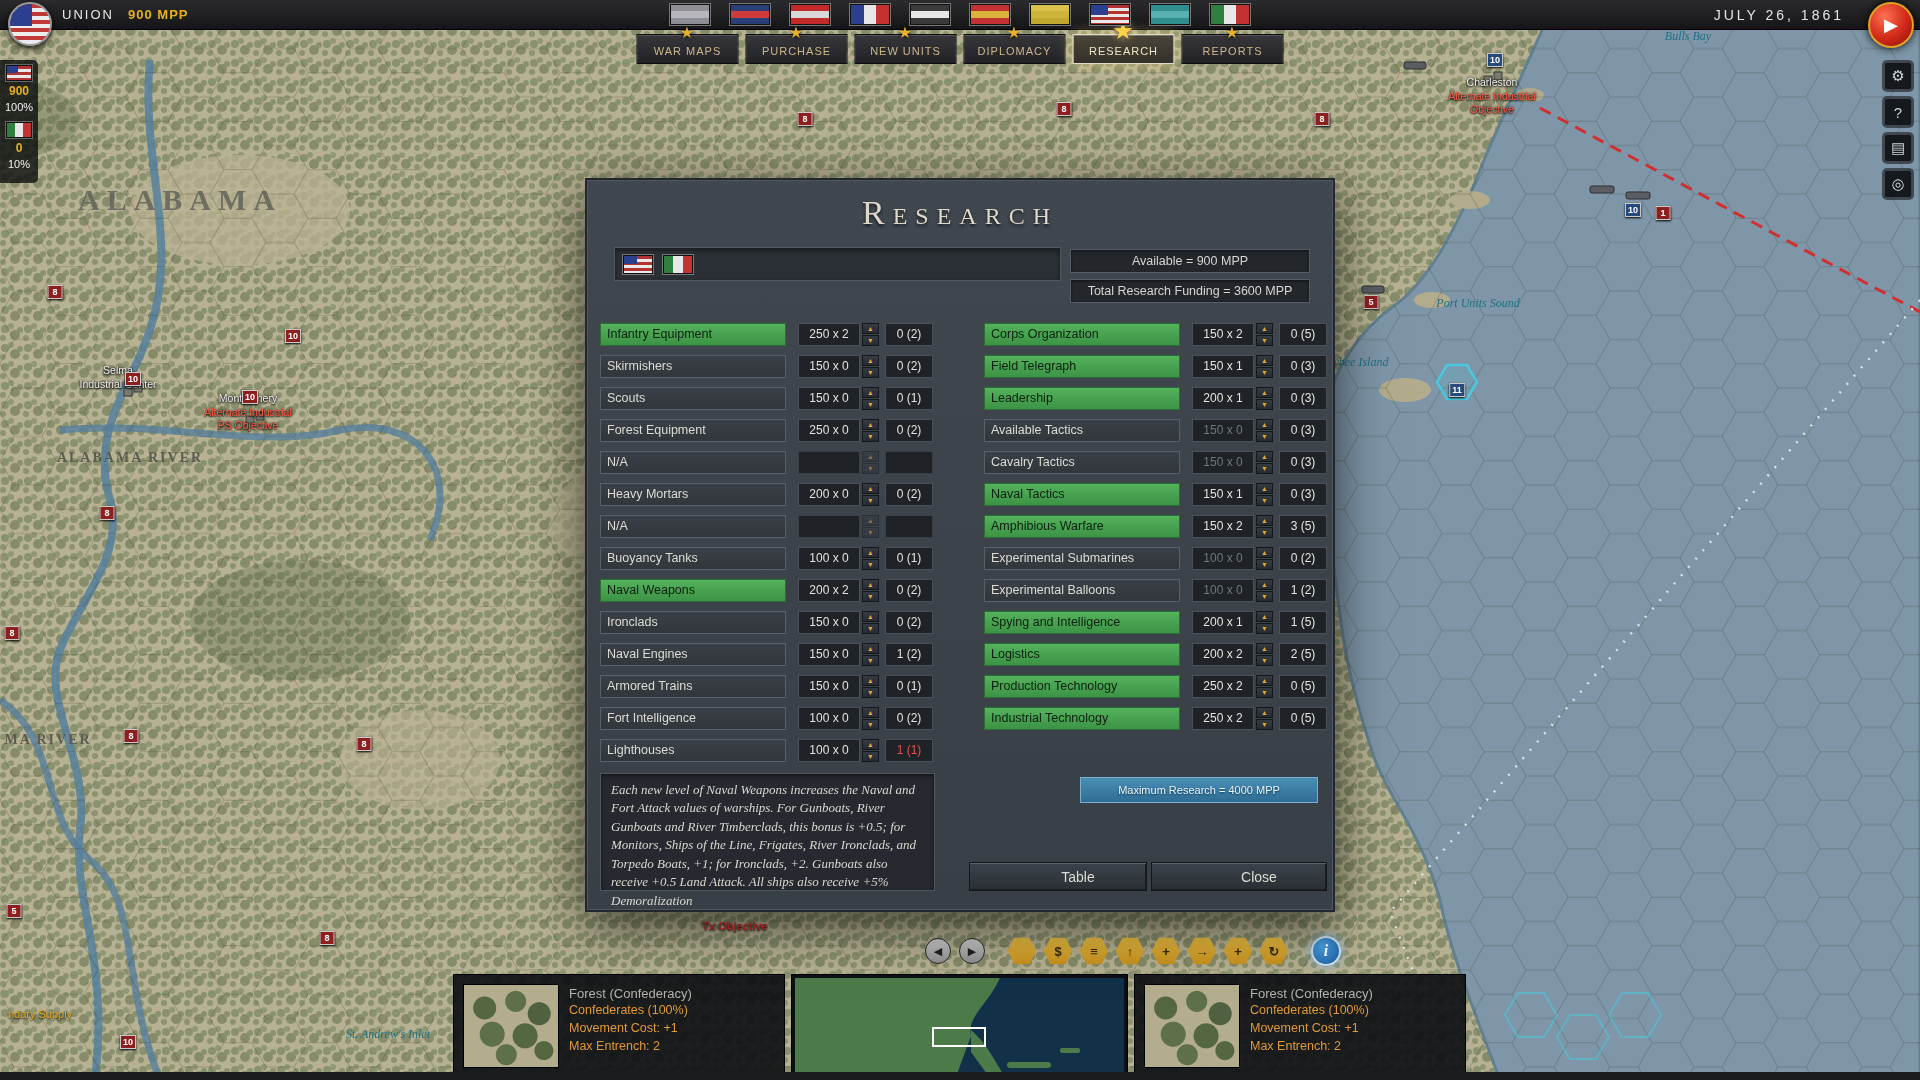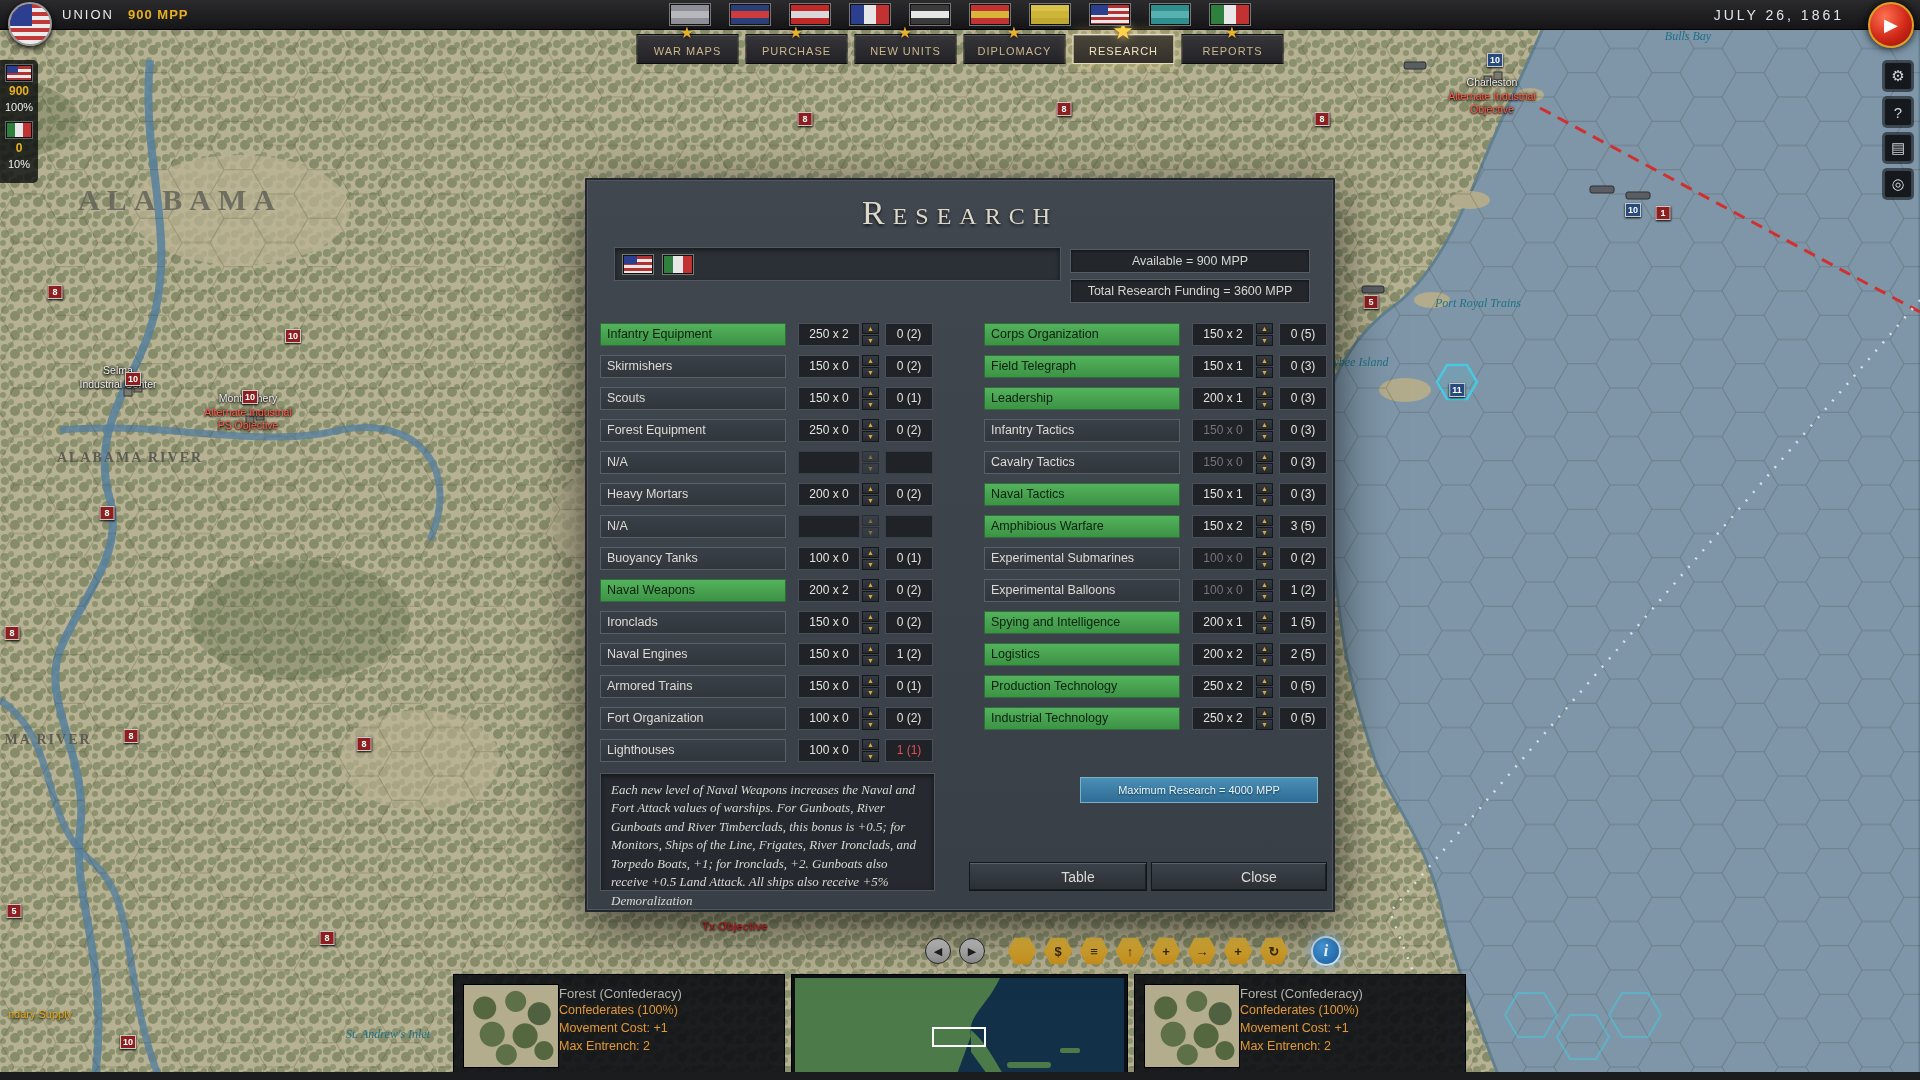--- a/index.html
+++ b/index.html
@@ -143,21 +143,21 @@
     justify-content:center; cursor:pointer; }
   #info-btn { width:30px; height:30px; border-radius:50%; margin-left:14px;
     background:radial-gradient(circle at 35% 30%,#4aa4e8,#1a5a9a);
     border:2px solid #cfe4f4; color:#fff; font-family:"Liberation Serif",serif;
     font-style:italic; font-weight:bold; font-size:16px; display:flex; align-items:center;
     justify-content:center; box-shadow:0 0 10px rgba(120,190,255,.8); cursor:pointer; }
 
   #bottom-strip { position:absolute; left:453px; top:974px; width:1017px; height:104px;
     display:flex; gap:6px; z-index:44; }
   .tile-panel { width:332px; height:104px; background:rgba(14,16,19,.92); border:1px solid #000;
-    display:flex; padding:9px; }
+    display:flex; padding:9px; gap:10px; }
   .forest-thumb { width:96px; height:84px; border:1px solid #000; background-color:#b3ad8d;
     background-image:
       radial-gradient(circle at 22% 28%, #55673f 0 11px, transparent 12px),
       radial-gradient(circle at 55% 20%, #5e7048 0 10px, transparent 11px),
       radial-gradient(circle at 80% 35%, #4f6140 0 11px, transparent 12px),
       radial-gradient(circle at 30% 60%, #5e7048 0 12px, transparent 13px),
       radial-gradient(circle at 65% 62%, #55673f 0 12px, transparent 13px),
       radial-gradient(circle at 45% 85%, #5e7048 0 10px, transparent 11px),
       radial-gradient(circle at 85% 80%, #55673f 0 9px, transparent 10px); }
   .tile-text { flex:1; padding-top:2px; }
@@ -235,21 +235,21 @@
     </g>
   </svg>
   <div id="map-labels">
       <div class="map-label ml-state" style="left: 180px; top: 200px;">ALABAMA</div>
       <div class="map-label ml-river" style="left: 130px; top: 458px;">ALABAMA RIVER</div>
       <div class="map-label ml-river" style="left: 48px; top: 740px;">MA RIVER</div>
       <div class="map-label ml-city" style="left: 118px; top: 378px;">Selma
 Industrial Center</div>
       <div class="map-label ml-cityobj" style="left: 248px; top: 412px;"><div class="l-city">Montgomery</div><div class="l-obj">Alternate Industrial</div><div class="l-obj">PS Objective</div></div>
       <div class="map-label ml-cityobj" style="left: 1492px; top: 96px;"><div class="l-city">Charleston</div><div class="l-obj">Alternate Industrial</div><div class="l-obj">Objective</div></div>
-      <div class="map-label ml-water" style="left: 1478px; top: 303px;">Port Royal Trains</div>
+      <div class="map-label ml-water" style="left: 1478px; top: 303px;">Port Units Sound</div>
       <div class="map-label ml-water" style="left: 1358px; top: 362px;">Tybee Island</div>
       <div class="map-label ml-water" style="left: 1688px; top: 36px;">Bulls Bay</div>
       <div class="map-label ml-water" style="left: 388px; top: 1034px;">St. Andrew's Inlet</div>
       <div class="map-label ml-supply" style="left: 1290px; top: 905px;">Secondary Supply</div>
       <div class="map-label ml-supply" style="left: 40px; top: 1014px;">ndary Supply</div>
       <div class="map-label ml-objective" style="left: 735px; top: 926px;">Tx Objective</div>
       <div class="marker" style="left: 55px; top: 292px;">8</div>
       <div class="marker" style="left: 293px; top: 336px;">10</div>
       <div class="marker" style="left: 133px; top: 379px;">10</div>
       <div class="marker" style="left: 250px; top: 397px;">10</div>
@@ -454,21 +454,21 @@
       <div class="res-row normal">
         <div class="res-label">Armored Trains</div>
         <div class="res-cost">150 x 0</div>
         <div class="spin">
           <div class="spin-btn">▲</div>
           <div class="spin-btn">▼</div>
         </div>
         <div class="res-level">0 (1)</div>
       </div>
       <div class="res-row normal">
-        <div class="res-label">Fort Organization</div>
+        <div class="res-label">Fort Intelligence</div>
         <div class="res-cost">100 x 0</div>
         <div class="spin">
           <div class="spin-btn">▲</div>
           <div class="spin-btn">▼</div>
         </div>
         <div class="res-level">0 (2)</div>
       </div>
       <div class="res-row normal">
         <div class="res-label">Lighthouses</div>
         <div class="res-cost">100 x 0</div>
@@ -501,21 +501,21 @@
       <div class="res-row active">
         <div class="res-label">Leadership</div>
         <div class="res-cost">200 x 1</div>
         <div class="spin">
           <div class="spin-btn">▲</div>
           <div class="spin-btn">▼</div>
         </div>
         <div class="res-level">0 (3)</div>
       </div>
       <div class="res-row locked">
-        <div class="res-label">Infantry Tactics</div>
+        <div class="res-label">Available Tactics</div>
         <div class="res-cost">150 x 0</div>
         <div class="spin">
           <div class="spin-btn">▲</div>
           <div class="spin-btn">▼</div>
         </div>
         <div class="res-level">0 (3)</div>
       </div>
       <div class="res-row locked">
         <div class="res-label">Cavalry Tactics</div>
         <div class="res-cost">150 x 0</div>

